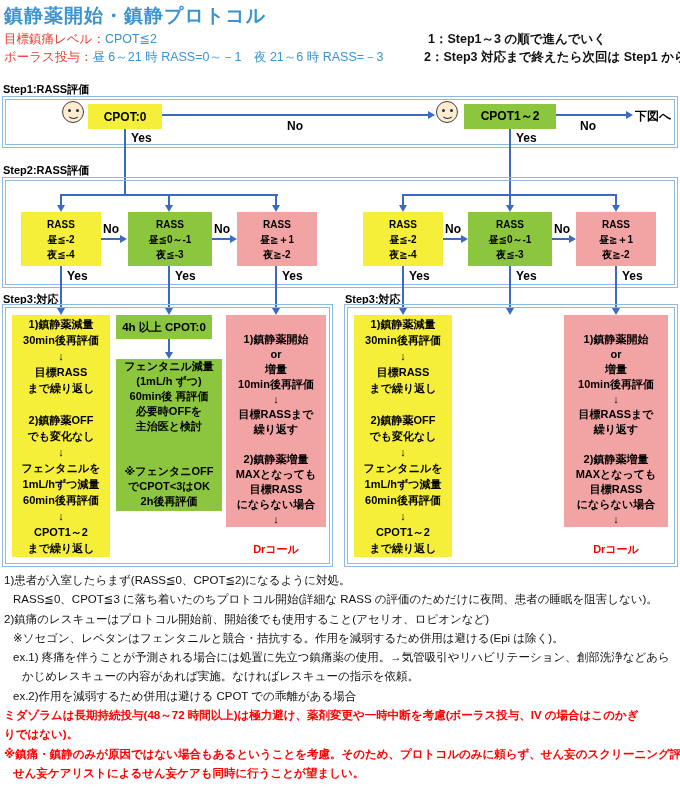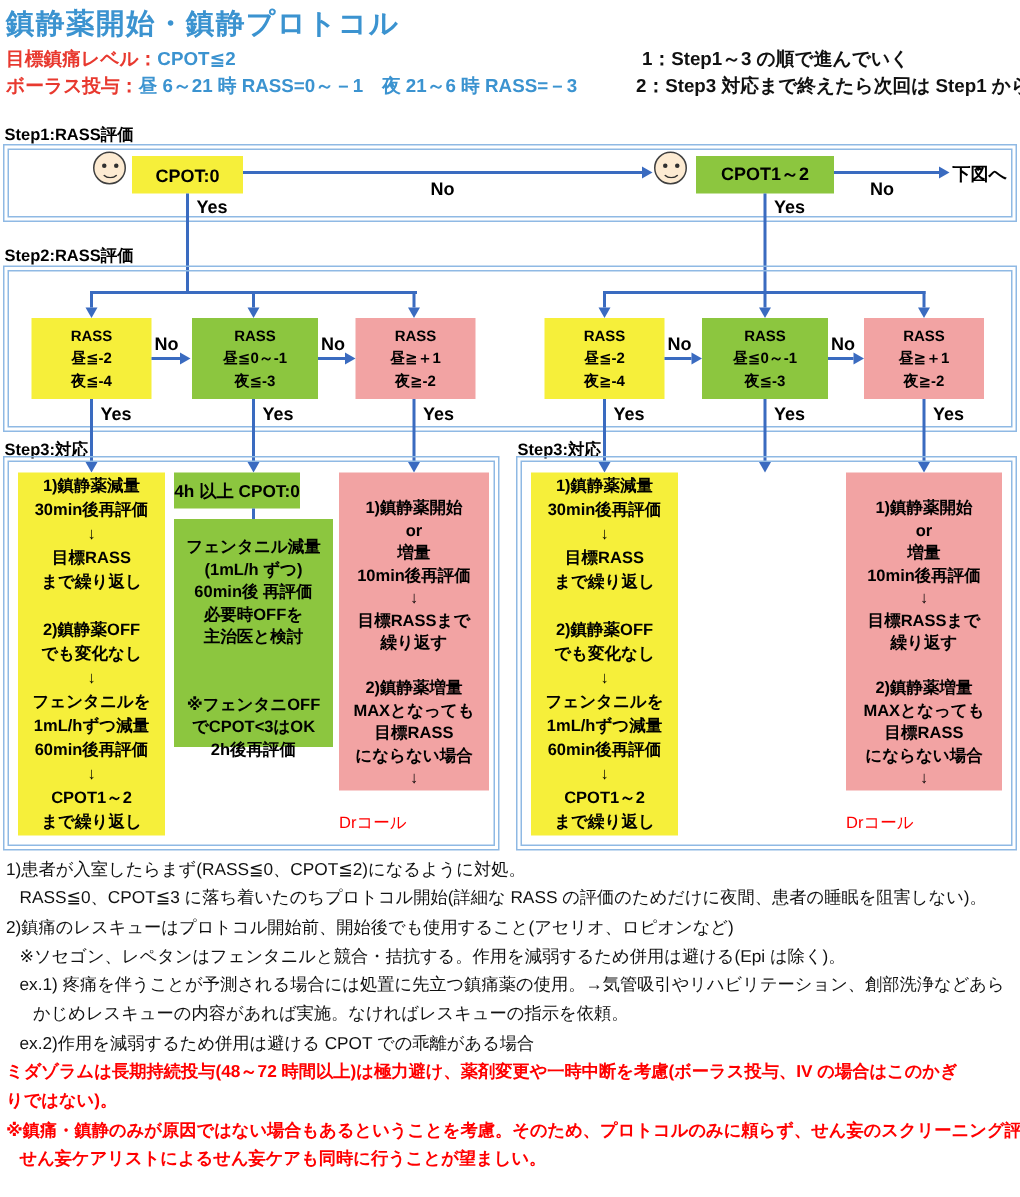--- a/index.html
+++ b/index.html
@@ -1,38 +1,38 @@
 <!DOCTYPE html>
 <html><head>
 <meta charset="utf-8">
 <style>
   *{margin:0;padding:0;box-sizing:border-box}
   html,body{background:#fff}
   body{font-family:"Liberation Sans","DejaVu Sans",sans-serif;color:#000}
   #page{position:relative;width:680px;height:798px;background:#fff;overflow:hidden}
   .title{position:absolute;font-size:19px;font-weight:bold;color:#3B93D0;letter-spacing:1px}
-  .goal{position:absolute;font-size:12.5px;font-weight:bold;white-space:nowrap}
+  .goal{position:absolute;font-size:12.5px;font-weight:normal;white-space:nowrap}
   .goal .lab{color:#E8392F}
   .goal .val{color:#3B93D0}
   .rule{position:absolute;font-size:12.5px;font-weight:bold;color:#111;white-space:nowrap}
   .steplbl{position:absolute;font-size:11px;font-weight:bold;color:#000;white-space:nowrap}
   .frame{position:absolute;border:1px solid #8FB9E4}
   .frame::before{content:"";position:absolute;inset:2px;border:1px solid #8FB9E4}
   .hline{position:absolute;height:2px;background:#3A6BC0}
   .vline{position:absolute;width:2px;background:#3A6BC0}
   .ar::after{content:"";position:absolute;right:-7px;top:-3px;border-left:7px solid #3A6BC0;border-top:4px solid transparent;border-bottom:4px solid transparent}
   .ad::after{content:"";position:absolute;bottom:-7px;left:-3px;border-top:7px solid #3A6BC0;border-left:4px solid transparent;border-right:4px solid transparent}
   .lbl{position:absolute;font-size:12px;font-weight:bold;color:#000;white-space:nowrap}
   .box{position:absolute;display:flex;align-items:center;justify-content:center;font-size:12px;font-weight:bold;text-align:center}
   .yellow{background:#F6EF3A}
   .green{background:#8CC63F}
   .pink{background:#F2A3A3}
   .rass{white-space:pre-line;line-height:15px;font-size:10px}
   .col{position:absolute;font-size:11px;font-weight:bold;text-align:center;white-space:pre-line}
-  .drcall{color:#FF0000;font-weight:normal;text-align:left;font-size:11px}
+  .drcall{color:#FF0000;font-weight:bold;text-align:center;font-size:11px}
   .smiley{position:absolute;width:22px;height:22px;border:1.5px solid #404040;border-radius:50%;background:#FDEBD2}
   .smiley::before{content:"";position:absolute;left:5px;top:7px;width:3px;height:3px;background:#303030;border-radius:50%;box-shadow:8px 0 0 #303030}
   .smiley::after{content:"";position:absolute;left:4px;top:5px;width:11px;height:10px;border:1.5px solid transparent;border-bottom-color:#303030;border-radius:50%}
   #footer{position:absolute;left:4px;top:571px;width:674px}
   #footer p{font-size:11.5px;line-height:19.3px;white-space:nowrap;color:#111}
   #footer p.i1{padding-left:9px}
   #footer p.i2{padding-left:18px}
   #footer p.red{color:#FF0000;font-weight:bold}
 </style>
 </head>
@@ -131,23 +131,23 @@
 
 2)鎮静薬OFF
 でも変化なし
 ↓
 フェンタニルを
 1mL/hずつ減量
 60min後再評価
 ↓
 CPOT1～2
 まで繰り返し</div>
-  <div class="box green" style="left:116px;top:315px;width:84px;height:24px;font-size:11.5px">4h 以上  CPOT:0</div>
+  <div class="box green" style="left:116px;top:315px;width:96px;height:24px;font-size:11.5px">4h 以上  CPOT:0</div>
   <div class="vline ad" style="left:168px;top:339px;height:13px"></div>
-  <div class="col green" style="left:116px;top:346px;width:106px;height:152px;line-height:15px;padding-top:12px">フェンタニル減量
+  <div class="col green" style="left:116px;top:359px;width:106px;height:152px;line-height:15px;padding-top:0">フェンタニル減量
 (1mL/h ずつ)
 60min後 再評価
 必要時OFFを
 主治医と検討
 
 
 ※フェンタニOFF
 でCPOT&lt;3はOK
 2h後再評価</div>
   <div class="col pink" style="left:226px;top:315px;width:100px;height:212px;line-height:15px;padding-top:2px">

